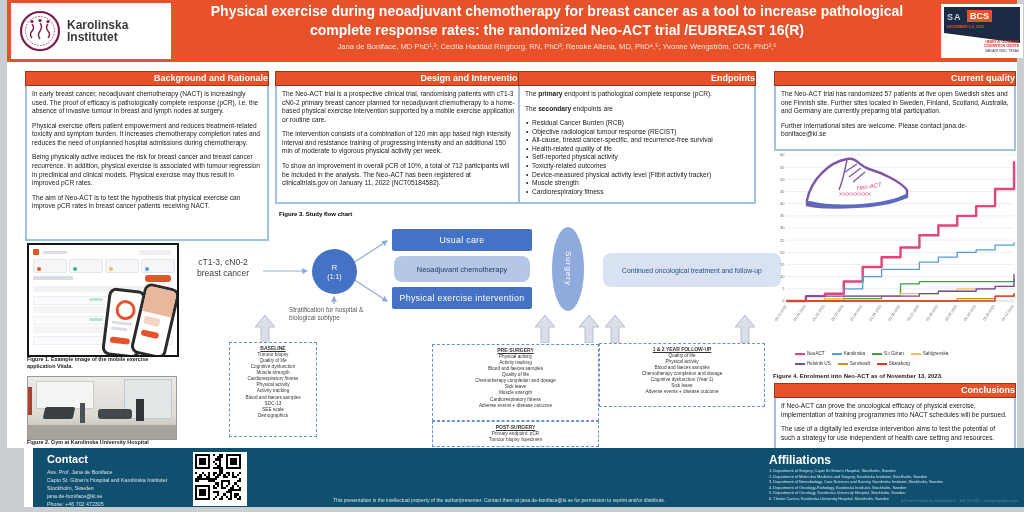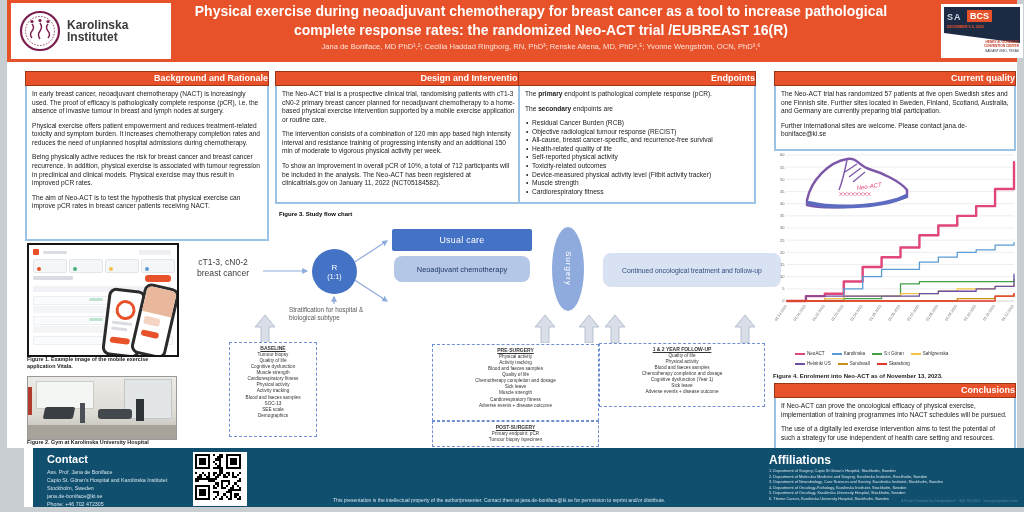--- a/index.html
+++ b/index.html
@@ -4,21 +4,21 @@
 <title>Neo-ACT Poster</title>
 <style>
   html,body{margin:0;padding:0;}
   body{width:1024px;height:512px;background:#C9CED2;font-family:"Liberation Sans","DejaVu Sans",sans-serif;position:relative;overflow:hidden;-webkit-font-smoothing:antialiased;}
   .abs{position:absolute;}
   #poster{position:absolute;left:7px;top:0;width:1010px;height:507px;background:#fff;}
   
   #hdr{left:0;top:0;width:1010px;height:62px;background:#E8522A;}
   #ki-box{left:4px;top:3px;width:160px;height:56px;background:#fff;display:flex;align-items:center;}
   #ki-text{font-weight:bold;color:#3A3A3A;font-size:12px;line-height:12px;margin-left:4px;}
-  #titles{left:156px;top:2px;width:756px;text-align:center;color:#fff;}
+  #titles{left:172px;top:2px;width:756px;text-align:center;color:#fff;}
   .t-line{font-weight:bold;font-size:14px;line-height:19px;}
   #authors{font-size:7.6px;line-height:13px;color:#FBE3DA;}
   #badge{left:934px;top:4px;width:82px;height:54px;background:#fff;overflow:hidden;}
   .badge-navy{position:absolute;left:3px;top:3px;width:76px;height:26px;background:#1D2A44;}
   .badge-sa{position:absolute;left:6px;top:8px;color:#C9D2DC;font-weight:bold;font-size:9px;letter-spacing:1px;}
   .badge-bcs{position:absolute;left:26px;top:6px;background:#E8522A;color:#fff;font-weight:bold;font-size:9px;padding:1px 3px;}
   .badge-date{position:absolute;left:6px;top:21px;color:#E8522A;font-size:3.6px;font-weight:bold;}
   .badge-tri{position:absolute;left:3px;top:29px;width:0;height:0;border-left:76px solid transparent;border-top:10px solid #1D2A44;}
   .badge-venue{position:absolute;right:4px;top:36px;text-align:right;color:#C33B28;font-size:3.2px;font-weight:bold;line-height:4.4px;}
   .badge-city{color:#1D2A44;font-weight:normal;}
@@ -217,20 +217,21 @@
     <div style="font-size:7px;">(1:1)</div>
   </div>
 
   <div class="abs flow-note" style="left:282px;top:306px;width:110px;font-size:6.4px;line-height:8px;">
     <div>Stratification for hospital &amp;</div>
     <div>biological subtype</div>
   </div>
 
   <div class="abs fc-dark" style="left:385px;top:229px;width:140px;height:22px;">Usual care</div>
   <div class="abs fc-light" style="left:387px;top:256px;width:136px;height:26px;">Neoadjuvant chemotherapy</div>
+  <div class="abs fc-dark" style="left:385px;top:287px;width:140px;height:22px;">Physical exercise intervention</div>
 
   <div id="surgery" class="abs">
       <span>Surgery</span>
     </div>
 
   <div class="abs fc-pale" style="left:596px;top:253px;width:162px;height:30px;">Continued oncological treatment and follow-up</div>
 
   <svg class="abs" style="left:248px;top:315px;" width="20" height="28" viewBox="0 0 20 28">
       <polygon points="10,0 20,12 14,12 14,28 6,28 6,12 0,12" fill="#D9DEE8" stroke="#A9B4C8" stroke-width="0.8"></polygon>
     </svg>

